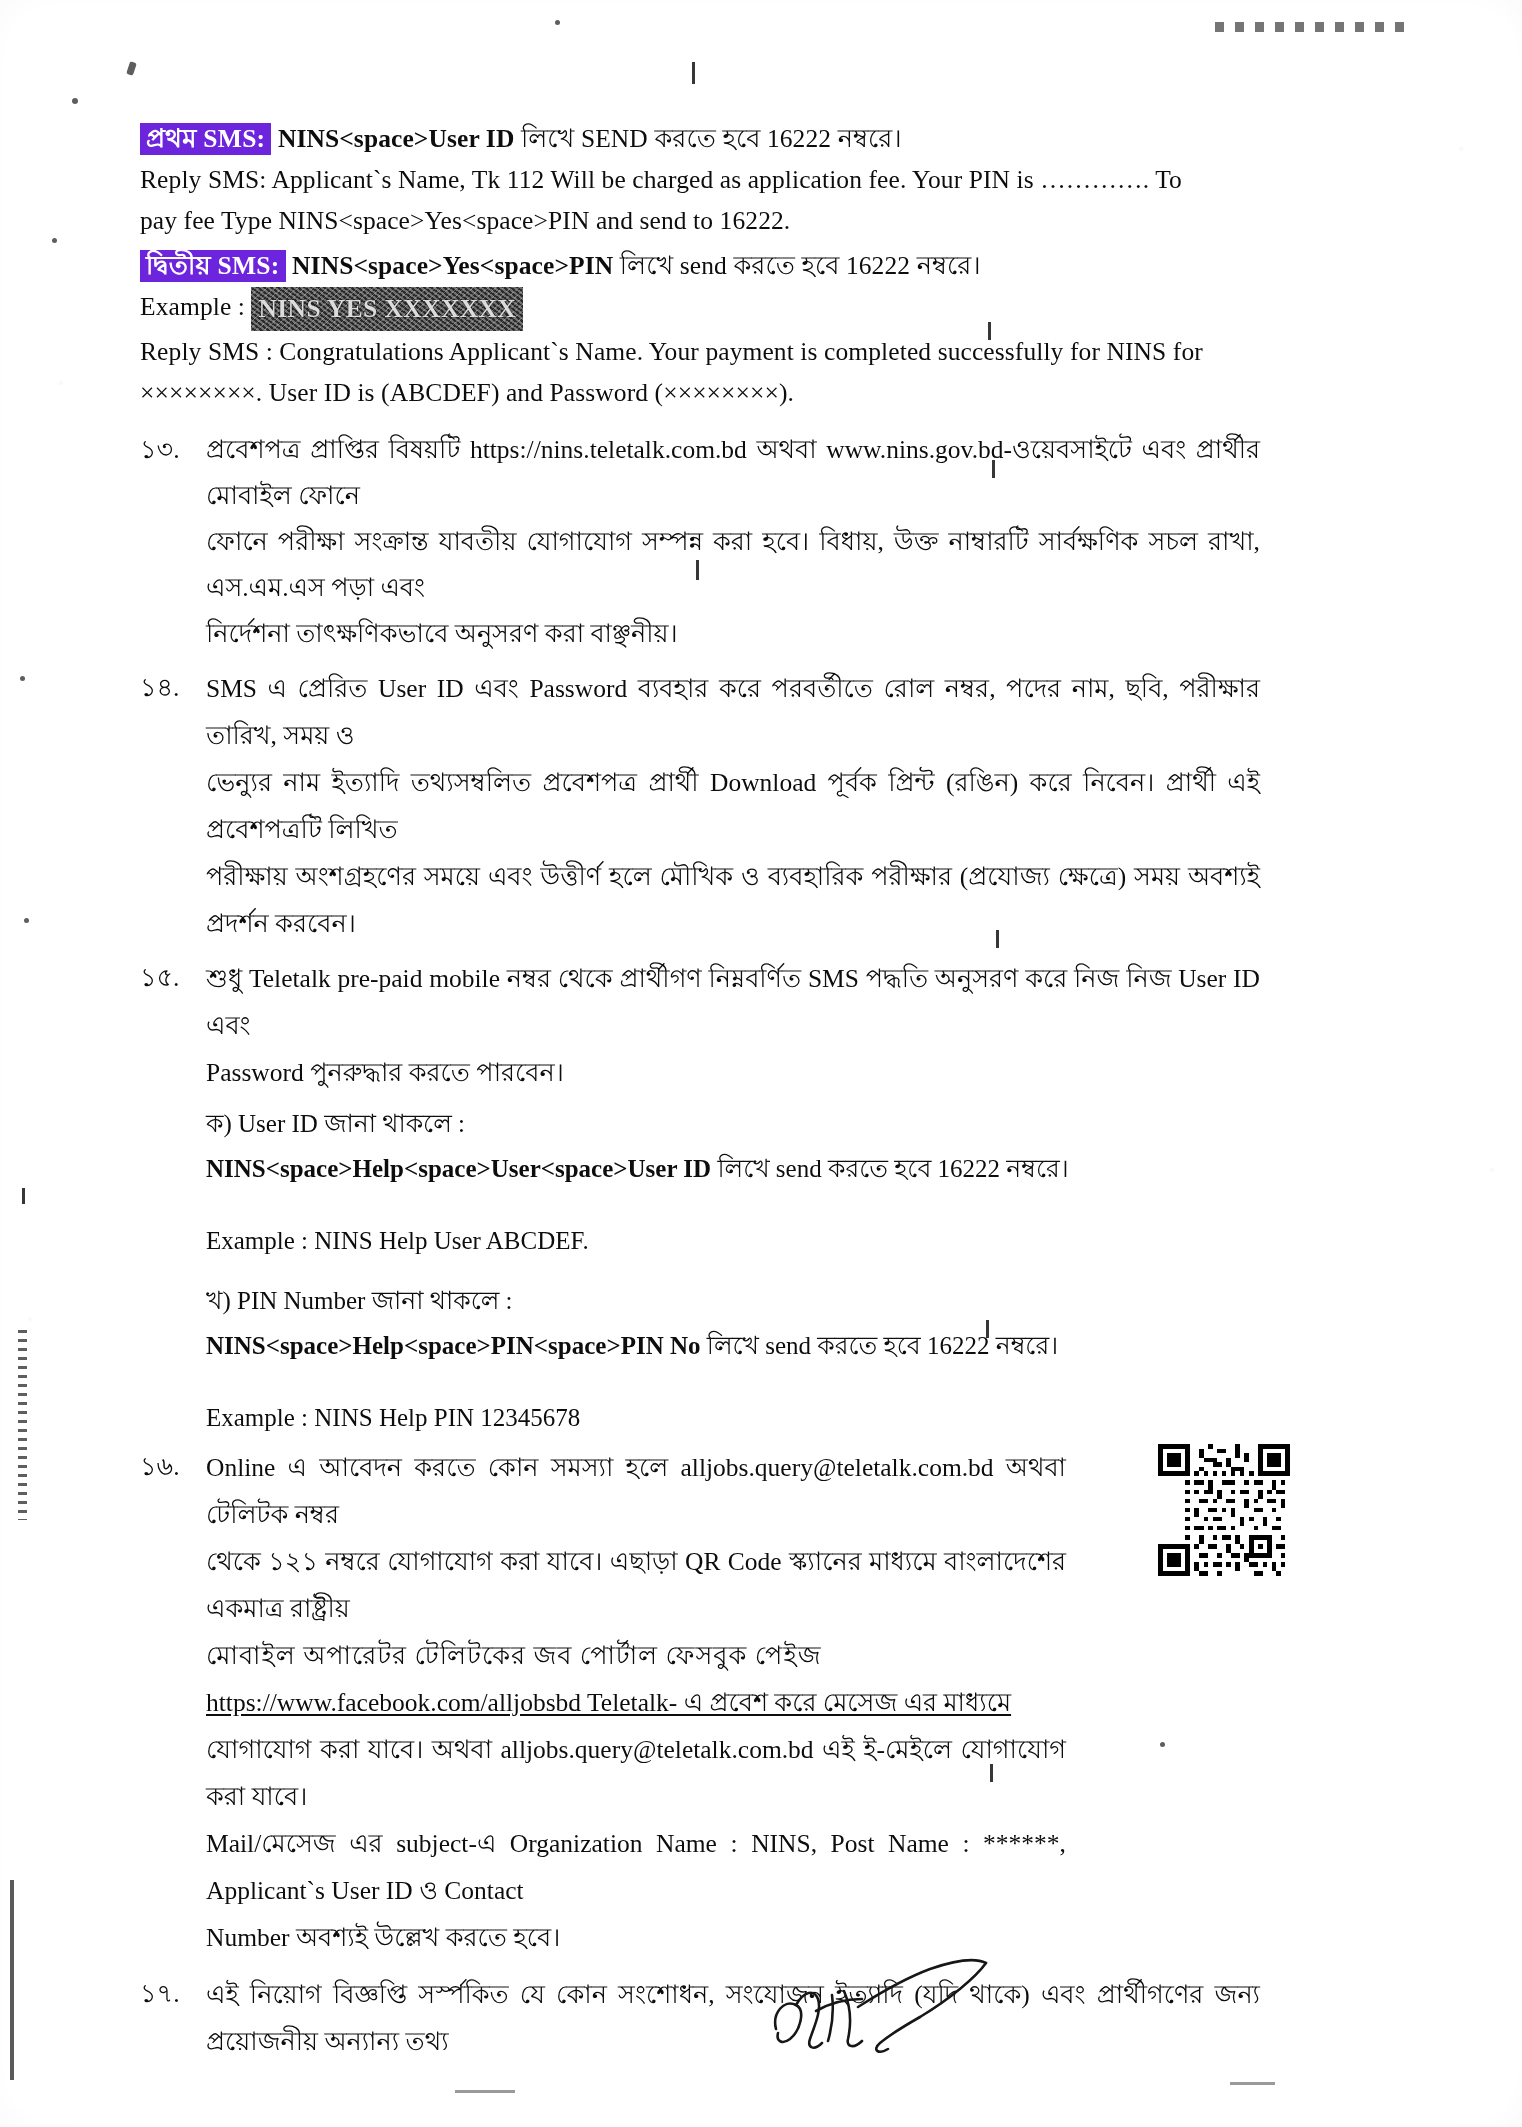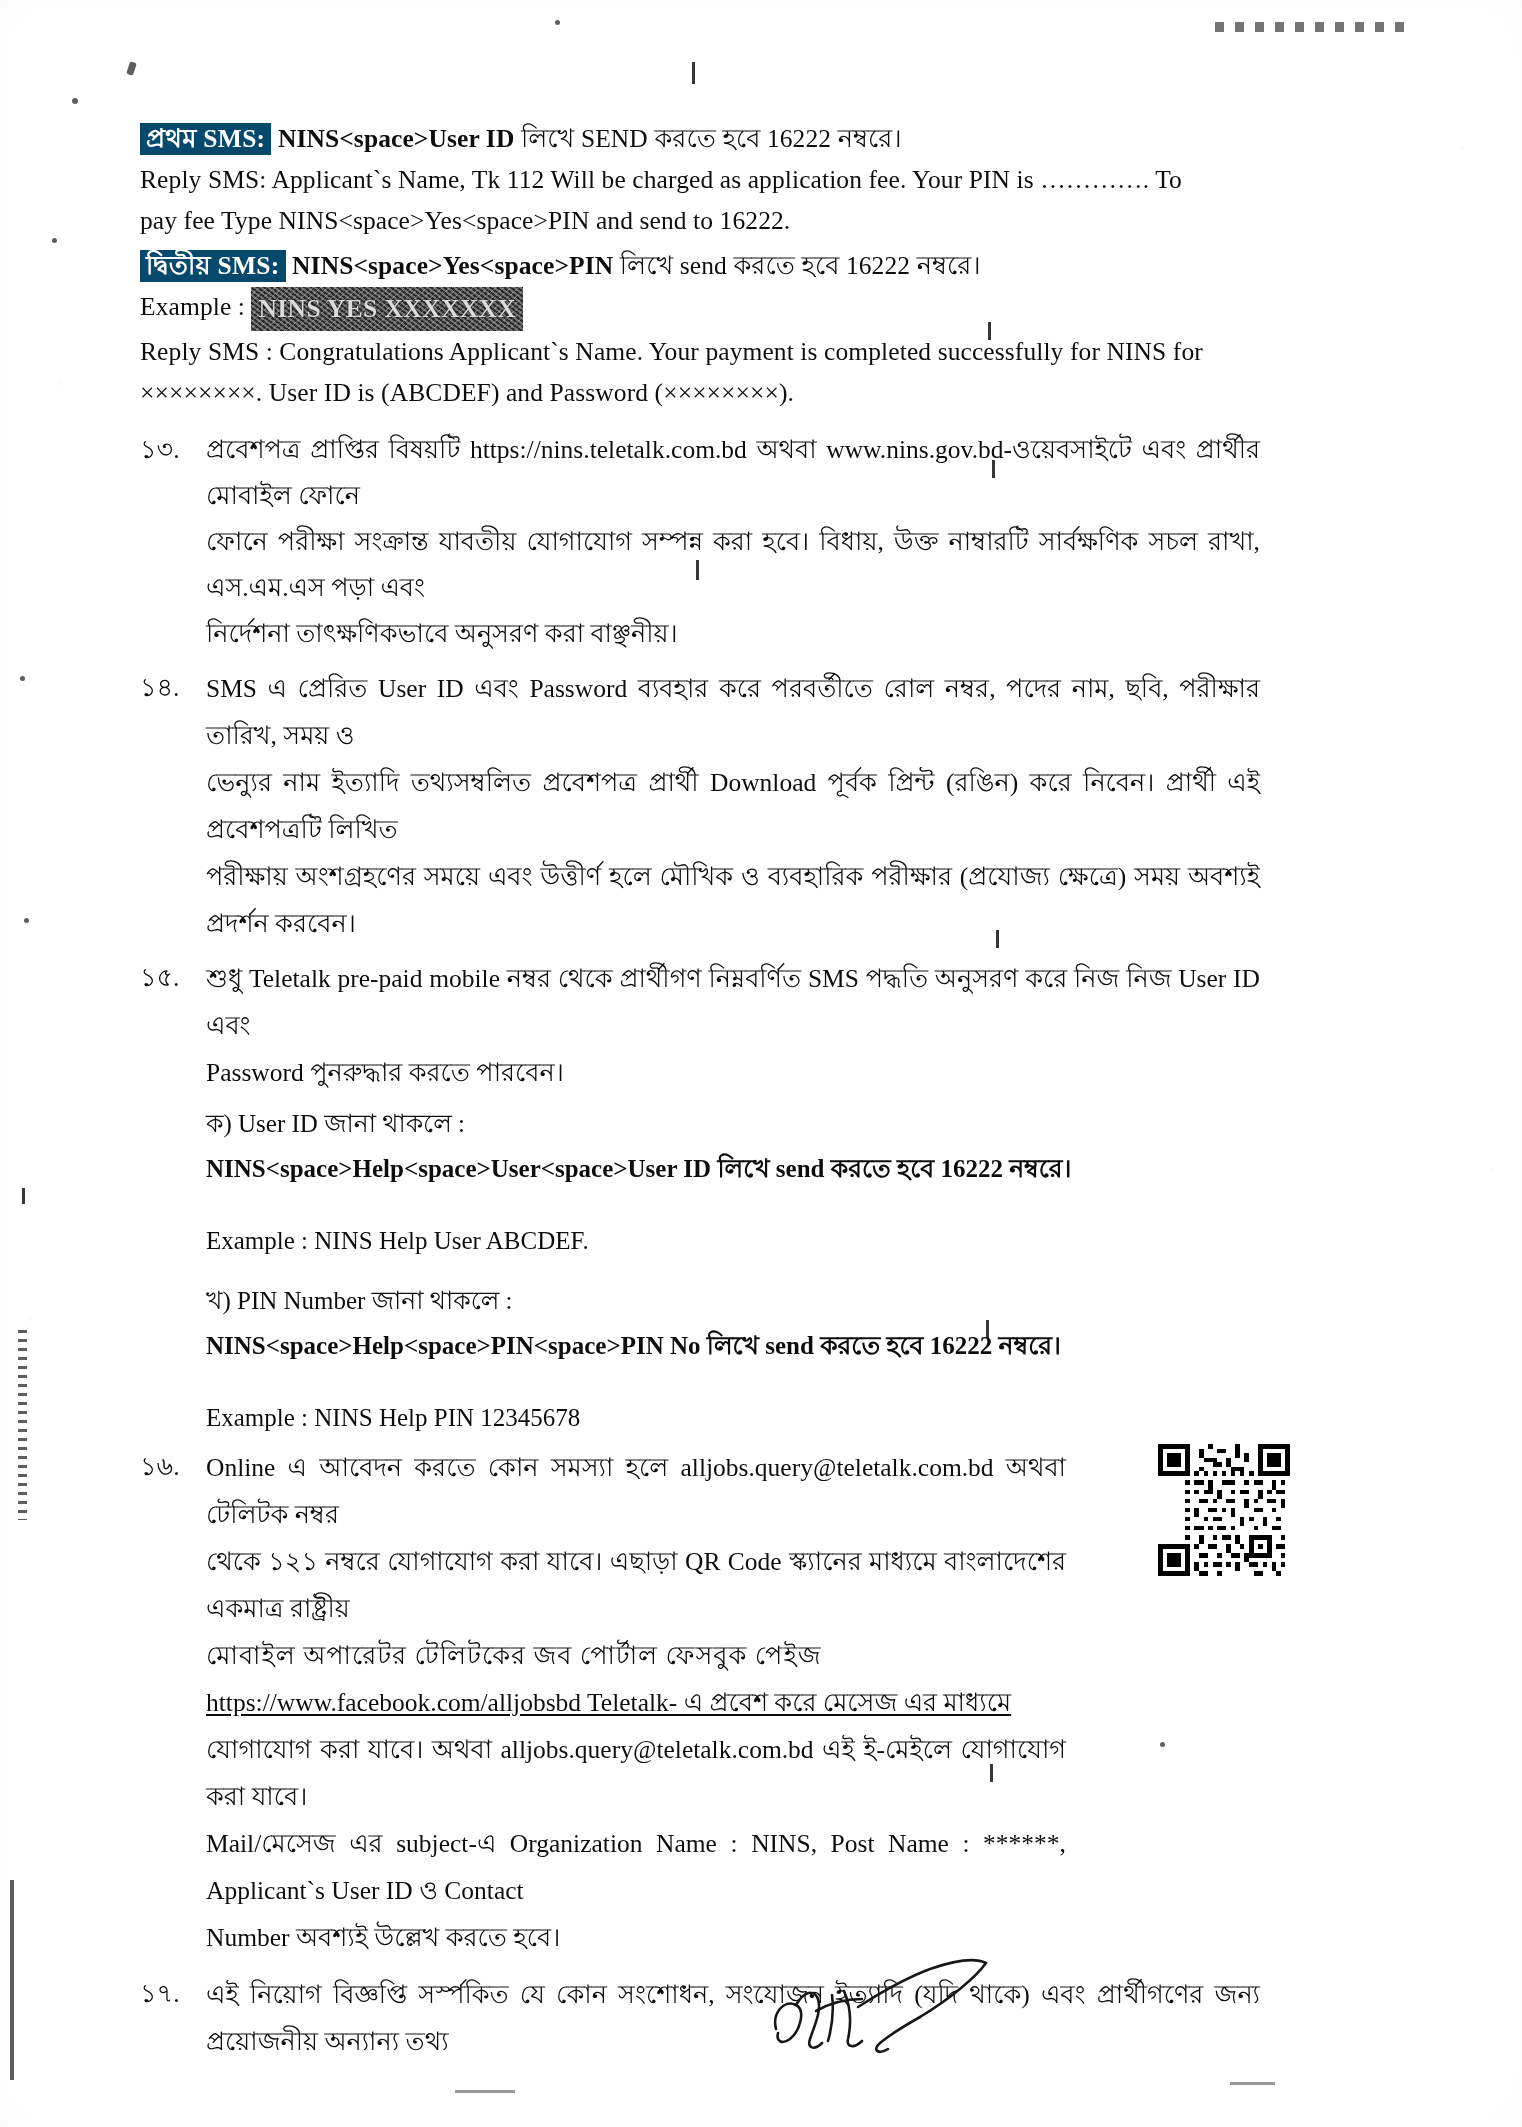--- a/index.html
+++ b/index.html
@@ -67,21 +67,21 @@
     line-height: 41px;
     letter-spacing: .1px;
     white-space: nowrap;
     margin: 0;
   }
   .bn { font-family: "Liberation Serif", "DejaVu Serif", serif; }
   .b { font-weight: bold; }
 
   
   .inv {
-    background: #0c4a6e;
+    background: #6d28d9;
     color: #fff;
     padding: 1px 6px 2px 6px;
     font-weight: bold;
     letter-spacing: .3px;
   }
   
   .redact {
     display: inline-block;
     color: #d8d8d8;
     font-weight: bold;
@@ -120,21 +120,21 @@
     line-height: 44px;
     margin-left: 66px;
     margin-top: 28px;
   }
   .cmd {
     font-size: 25px;
     line-height: 45px;
     margin-left: 66px;
     font-weight: bold;
   }
-  .cmd .reg { font-weight: bold; margin-top: 20px; }
+  .cmd .reg { font-weight: normal; margin-top: 20px; }
 
   
   .qr-wrap {
     position: absolute;
     right: -30px;
     top: 0;
     width: 132px;
     height: 132px;
   }
   .qr {

